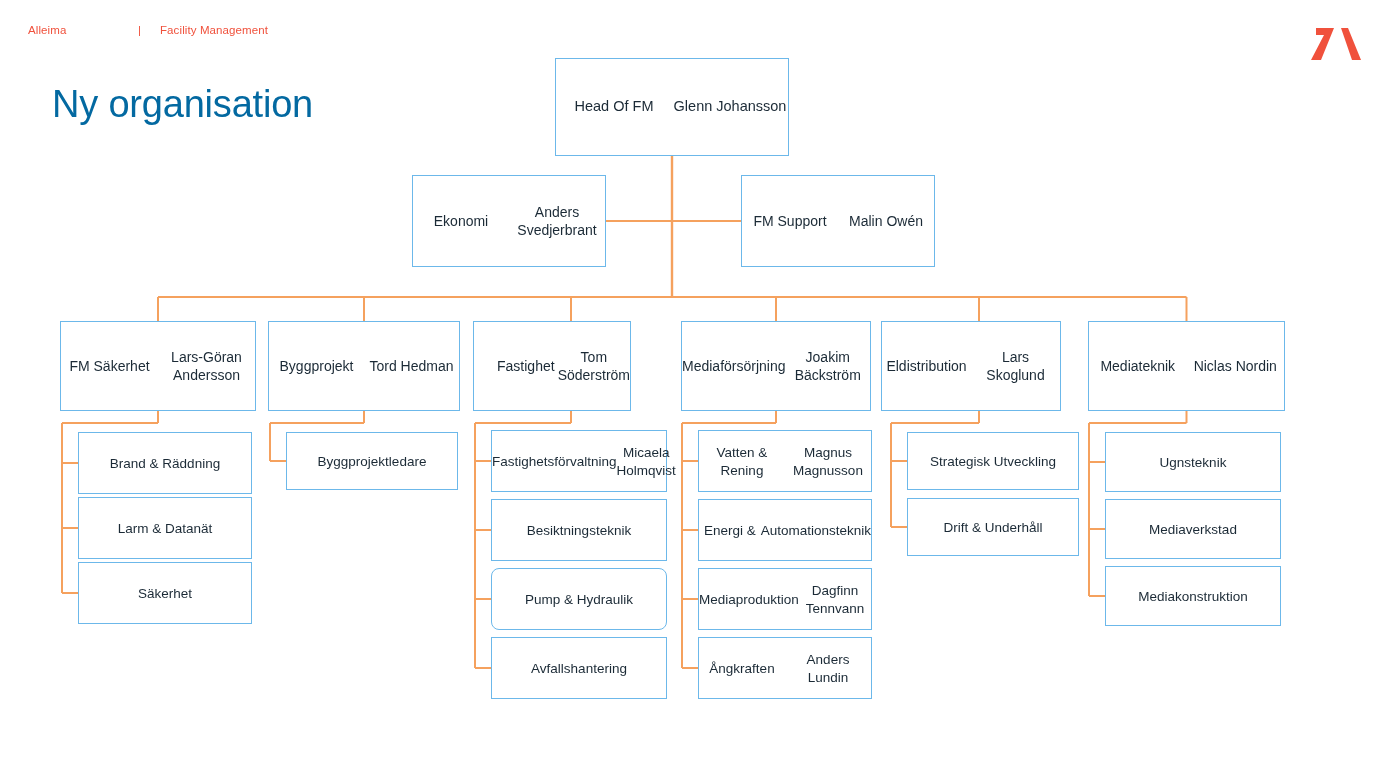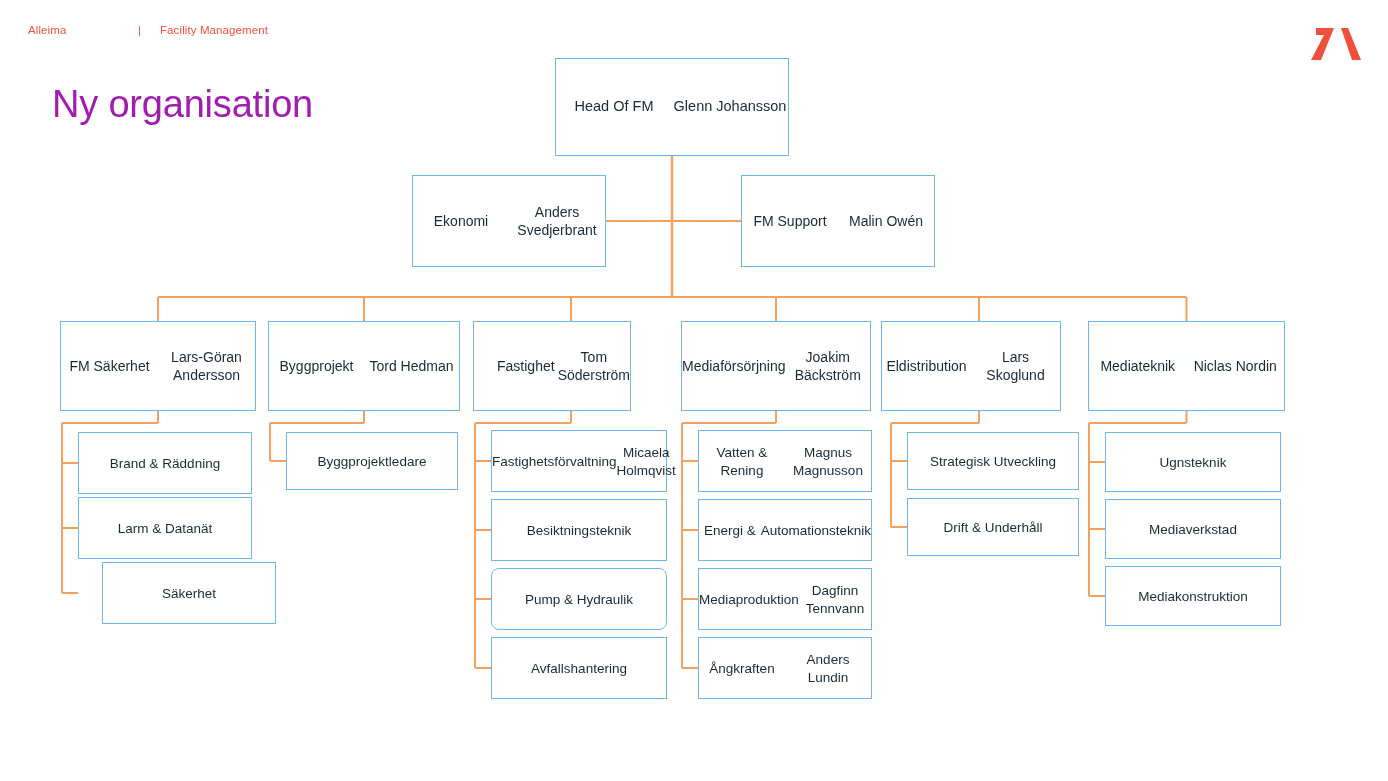--- a/index.html
+++ b/index.html
@@ -41,21 +41,21 @@
     color: #f0513c;
     letter-spacing: .1px;
   }
 
   #page-title {
     position: absolute;
     left: 52px;
     top: 58px;
     font-size: 38px;
     font-weight: 400;
-    color: #a21caf;
+    color: #0369a1;
     letter-spacing: -0.2px;
   }
 
   
   #logo-mark {
     position: absolute;
     right: 24px;
     top: 22px;
     width: 56px;
     height: 44px;
@@ -197,21 +197,21 @@
     <div class="node lvl-dept" style="left: 60px; top: 321px; width: 196px; height: 90px;">
       <span class="line1">FM Säkerhet</span>
       <span class="line2">Lars-Göran Andersson</span>
     </div>
     <div class="node lvl-sub" style="left: 78px; top: 432px; width: 174px; height: 62px;">
       <span class="line1">Brand &amp; Räddning</span>
     </div>
     <div class="node lvl-sub" style="left: 78px; top: 497px; width: 174px; height: 62px;">
       <span class="line1">Larm &amp; Datanät</span>
     </div>
-    <div class="node lvl-sub" style="left: 78px; top: 562px; width: 174px; height: 62px; margin-left: 24px;">
+    <div class="node lvl-sub" style="left: 78px; top: 562px; width: 174px; height: 62px;">
       <span class="line1">Säkerhet</span>
     </div>
     <div class="node lvl-dept" style="left: 268px; top: 321px; width: 192px; height: 90px;">
       <span class="line1">Byggprojekt</span>
       <span class="line2">Tord Hedman</span>
     </div>
     <div class="node lvl-sub" style="left: 286px; top: 432px; width: 172px; height: 58px;">
       <span class="line1">Byggprojektledare</span>
     </div>
     <div class="node lvl-dept" style="left: 473px; top: 321px; width: 158px; height: 90px; padding-left: 20px;">

